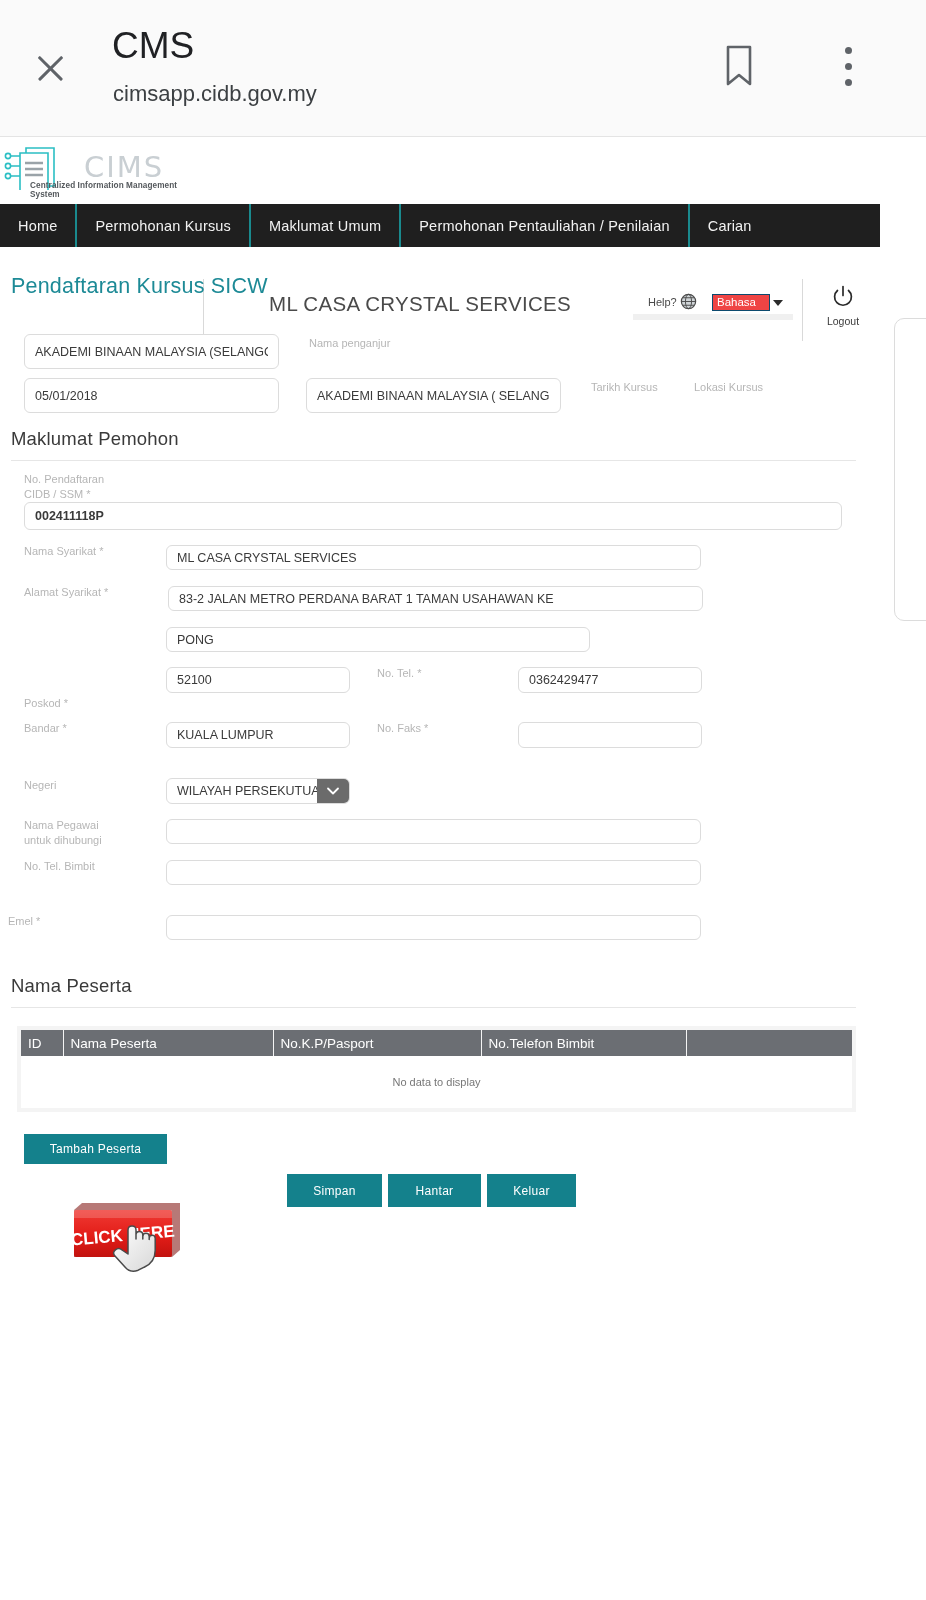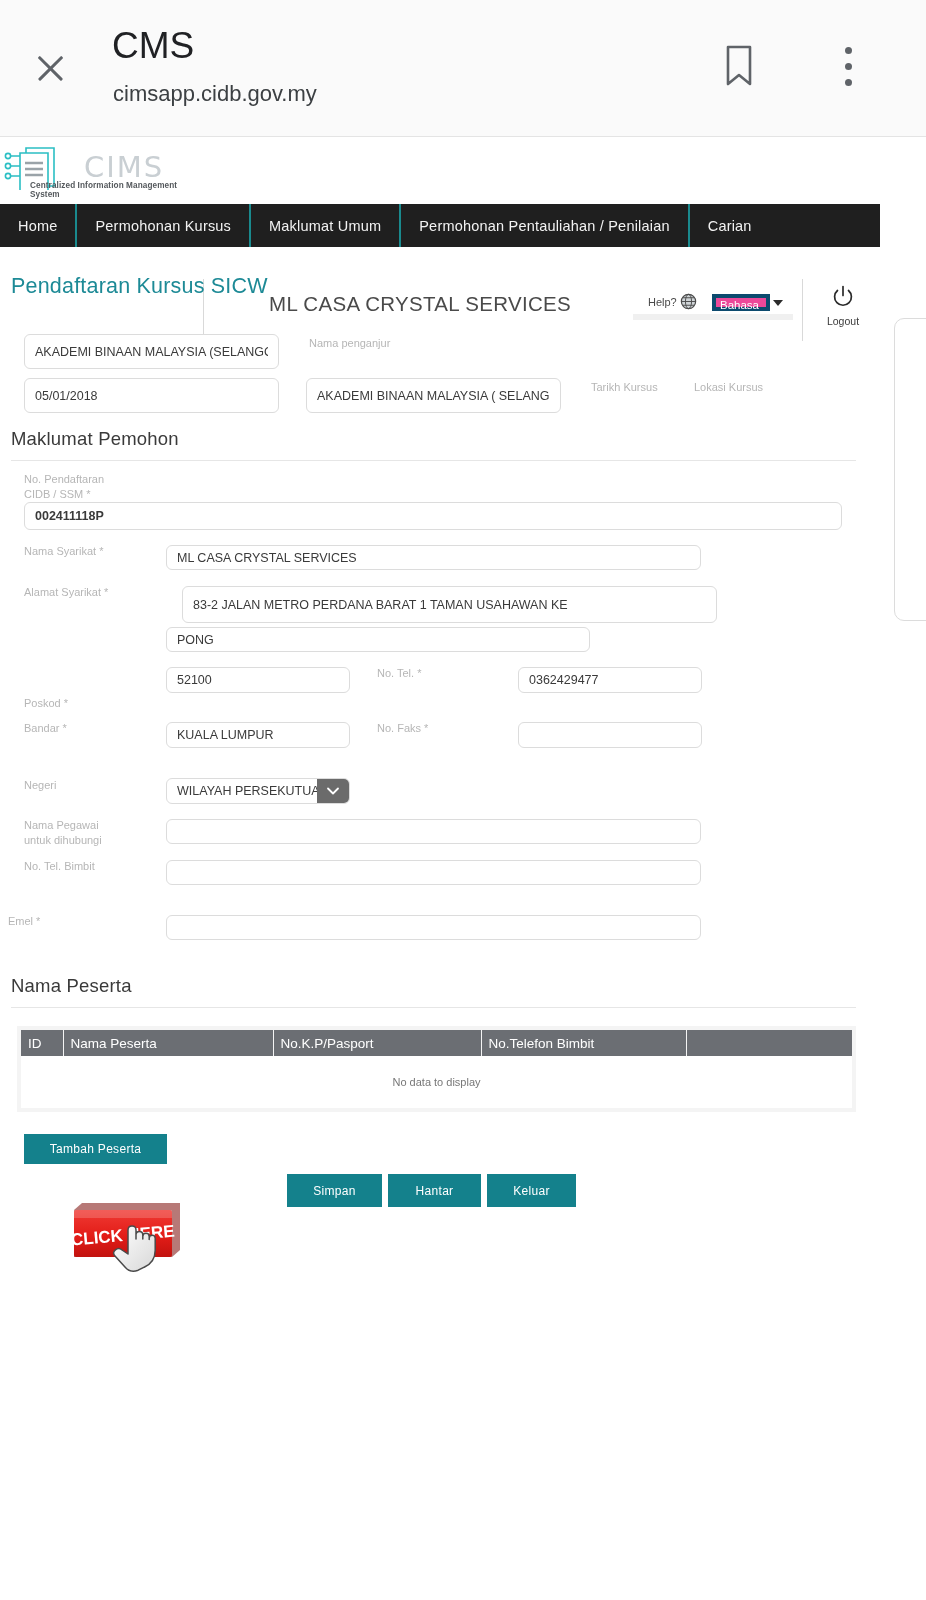--- a/index.html
+++ b/index.html
@@ -85,21 +85,21 @@
   }
   .help-wrap {
     position: absolute; left: 648px; top: 155px;
     display: flex; align-items: center; gap: 3px;
   }
   .help-label { font-size: 11px; color: #4a4a4a; }
   .globe-icon { width: 17px; height: 17px; display: block; }
   .bahasa-select {
     position: absolute; left: 712px; top: 156px;
     width: 58px; height: 17px;
-    background: #ec4899; border: 4px solid #0c4a6e;
+    background: #ef4444; border: 1px solid #0c4a6e;
     color: #ffffff; font-size: 11.5px;
     padding-left: 4px; line-height: 15px;
     cursor: pointer;
   }
   .bahasa-caret {
     position: absolute; left: 773px; top: 162px;
     width: 0; height: 0;
     border-left: 5px solid transparent; border-right: 5px solid transparent;
     border-top: 6px solid #2b2b2b;
     cursor: pointer;
@@ -178,21 +178,21 @@
   #rule-peserta { top: 1007px; }
 
   
   #lbl-nopend  { left: 24px; top: 472px; }
   #inp-nopend  { left: 24px; top: 502px; width: 818px; height: 28px; font-weight: bold; }
 
   #lbl-namasyr { left: 24px; top: 544px; }
   #inp-namasyr { left: 166px; top: 545px; width: 535px; height: 25px; }
 
   #lbl-alamat  { left: 24px; top: 585px; }
-  #inp-alamat1 { left: 182px; top: 586px; width: 535px; height: 37px; }
+  #inp-alamat1 { left: 168px; top: 586px; width: 535px; height: 25px; }
   #inp-alamat2 { left: 166px; top: 627px; width: 424px; height: 25px; }
 
   #lbl-poskod  { left: 24px;  top: 696px; }
   #inp-poskod  { left: 166px; top: 667px; width: 184px; height: 26px; }
   #lbl-notel   { left: 377px; top: 666px; }
   #inp-notel   { left: 518px; top: 667px; width: 184px; height: 26px; }
 
   #lbl-bandar  { left: 24px;  top: 721px; }
   #inp-bandar  { left: 166px; top: 722px; width: 184px; height: 26px; }
   #lbl-nofaks  { left: 377px; top: 721px; }

